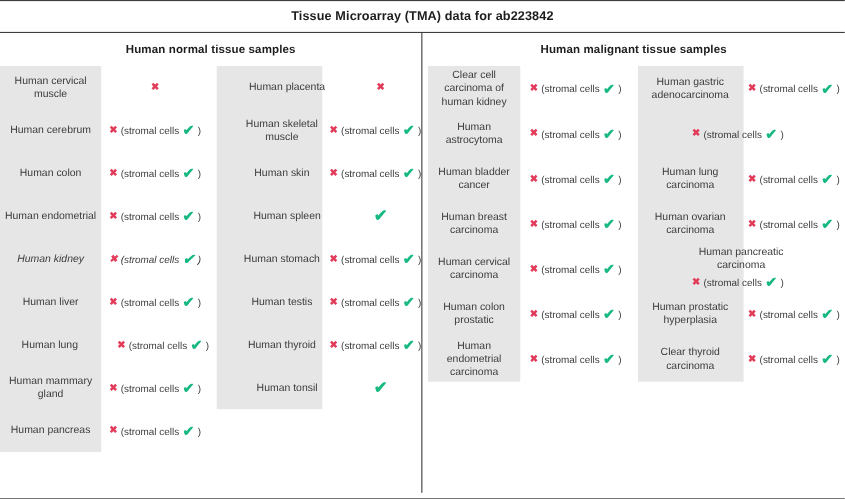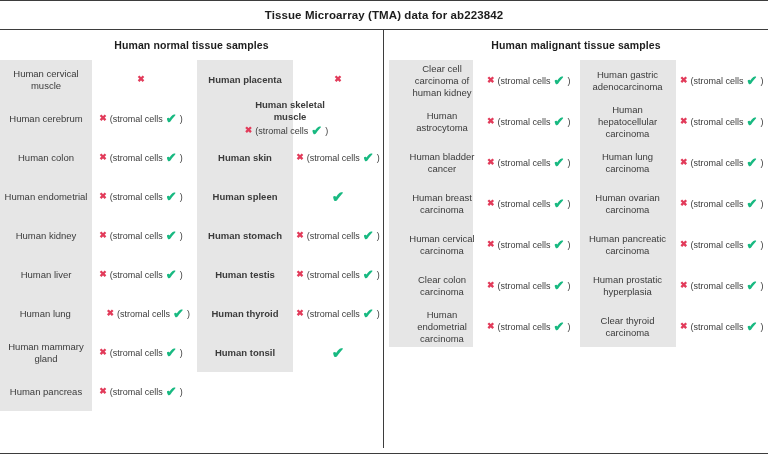--- a/index.html
+++ b/index.html
@@ -100,22 +100,22 @@
 
   .tissue-name {
     font-size: 9.5px;
     line-height: 12px;
     color: #3b3b3b;
     text-align: center;
     box-sizing: border-box;
     padding: 0 4px;
   }
   .col-n1 .tissue-name { width: 92px; margin-left: 0;  }
-  .col-n2 .tissue-name { width: 96px; margin-left: 7px; font-weight: bold; }
-  .col-m1 .tissue-name { width: 84px; margin-left: 16px; }
+  .col-n2 .tissue-name { width: 96px; margin-left: 23px; }
+  .col-m1 .tissue-name { width: 84px; margin-left: 5px; }
   .col-m2 .tissue-name { width: 96px; margin-left: 6px; }
 
   .tissue-result {
     flex: 1;
     font-size: 9px;
     color: #3b3b3b;
     display: flex;
     align-items: center;
     justify-content: center;
     white-space: nowrap;
@@ -190,21 +190,21 @@
               </div>
               <div class="tissue-row" style="height: 39px;">
                 <div class="tissue-name">Human endometrial</div>
                 <div class="tissue-result">
                   <span class="mark-x">✖</span>
                   <span class="result-text">(stromal cells</span>
                   <span class="mark-check">✔</span>
                   <span class="paren">)</span>
                 </div>
               </div>
-              <div class="tissue-row" style="height: 39px;">
+              <div class="tissue-row" style="height: 39px; font-style: italic;">
                 <div class="tissue-name">Human kidney</div>
                 <div class="tissue-result">
                   <span class="mark-x">✖</span>
                   <span class="result-text">(stromal cells</span>
                   <span class="mark-check">✔</span>
                   <span class="paren">)</span>
                 </div>
               </div>
               <div class="tissue-row" style="height: 39px;">
                 <div class="tissue-name">Human liver</div>
@@ -246,21 +246,21 @@
         </div>
         <div class="tissue-col col-n2">
           <div class="name-band" style="height: 312px;"></div>
           <div class="rows">
               <div class="tissue-row" style="height: 39px;">
                 <div class="tissue-name">Human placenta</div>
                 <div class="tissue-result result-plain">
                   <span class="mark-x">✖</span>
                 </div>
               </div>
-              <div class="tissue-row" style="height: 39px; flex-direction: column;">
+              <div class="tissue-row" style="height: 39px;">
                 <div class="tissue-name">Human skeletal muscle</div>
                 <div class="tissue-result">
                   <span class="mark-x">✖</span>
                   <span class="result-text">(stromal cells</span>
                   <span class="mark-check">✔</span>
                   <span class="paren">)</span>
                 </div>
               </div>
               <div class="tissue-row" style="height: 39px;">
                 <div class="tissue-name">Human skin</div>
@@ -360,21 +360,21 @@
               <div class="tissue-row" style="height: 41px;">
                 <div class="tissue-name">Human cervical carcinoma</div>
                 <div class="tissue-result">
                   <span class="mark-x">✖</span>
                   <span class="result-text">(stromal cells</span>
                   <span class="mark-check">✔</span>
                   <span class="paren">)</span>
                 </div>
               </div>
               <div class="tissue-row" style="height: 41px;">
-                <div class="tissue-name">Clear colon carcinoma</div>
+                <div class="tissue-name">Human colon prostatic</div>
                 <div class="tissue-result">
                   <span class="mark-x">✖</span>
                   <span class="result-text">(stromal cells</span>
                   <span class="mark-check">✔</span>
                   <span class="paren">)</span>
                 </div>
               </div>
               <div class="tissue-row" style="height: 41px;">
                 <div class="tissue-name">Human endometrial carcinoma</div>
                 <div class="tissue-result">
@@ -392,21 +392,20 @@
               <div class="tissue-row" style="height: 41px;">
                 <div class="tissue-name">Human gastric adenocarcinoma</div>
                 <div class="tissue-result">
                   <span class="mark-x">✖</span>
                   <span class="result-text">(stromal cells</span>
                   <span class="mark-check">✔</span>
                   <span class="paren">)</span>
                 </div>
               </div>
               <div class="tissue-row" style="height: 41px;">
-                <div class="tissue-name">Human hepatocellular carcinoma</div>
                 <div class="tissue-result">
                   <span class="mark-x">✖</span>
                   <span class="result-text">(stromal cells</span>
                   <span class="mark-check">✔</span>
                   <span class="paren">)</span>
                 </div>
               </div>
               <div class="tissue-row" style="height: 41px;">
                 <div class="tissue-name">Human lung carcinoma</div>
                 <div class="tissue-result">
@@ -418,21 +417,21 @@
               </div>
               <div class="tissue-row" style="height: 41px;">
                 <div class="tissue-name">Human ovarian carcinoma</div>
                 <div class="tissue-result">
                   <span class="mark-x">✖</span>
                   <span class="result-text">(stromal cells</span>
                   <span class="mark-check">✔</span>
                   <span class="paren">)</span>
                 </div>
               </div>
-              <div class="tissue-row" style="height: 41px;">
+              <div class="tissue-row" style="height: 41px; flex-direction: column;">
                 <div class="tissue-name">Human pancreatic carcinoma</div>
                 <div class="tissue-result">
                   <span class="mark-x">✖</span>
                   <span class="result-text">(stromal cells</span>
                   <span class="mark-check">✔</span>
                   <span class="paren">)</span>
                 </div>
               </div>
               <div class="tissue-row" style="height: 41px;">
                 <div class="tissue-name">Human prostatic hyperplasia</div>

